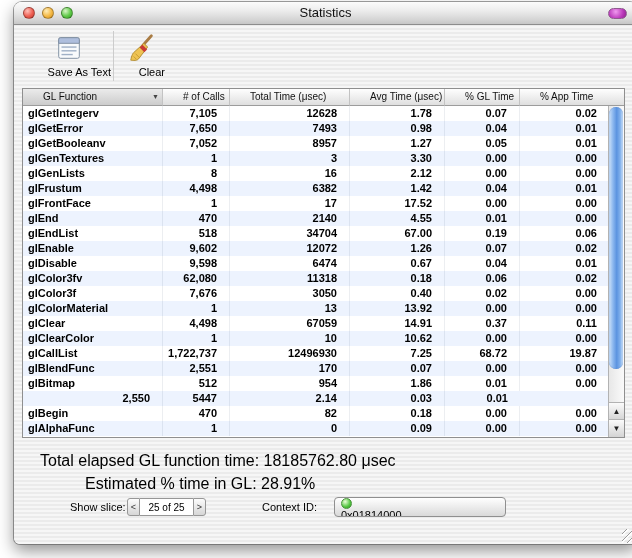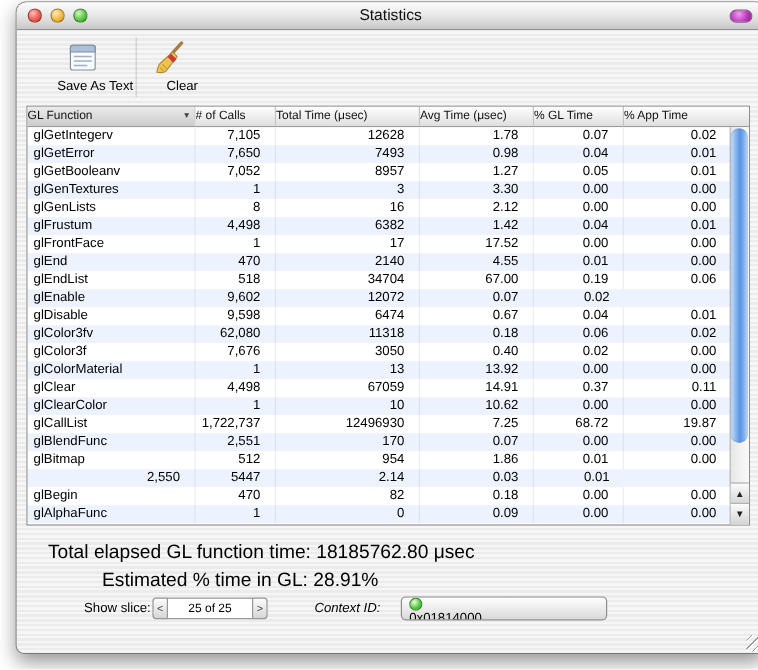--- a/index.html
+++ b/index.html
@@ -39,28 +39,28 @@
   .tool-sep { position:absolute; left:99px; top:6px; width:1px; height:50px; background:#cccccc; }
   
   .table {
     position:absolute; left:8px; top:86px; width:601px; height:348px;
     background:#fff; border:1px solid #8f8f8f; box-sizing:content-box;
   }
   .thead { display:grid; grid-template-columns:140px 67px 120px 95px 75px 1fr; height:17px; }
   .th {
     background:linear-gradient(180deg,#fefefe,#dfdfdf);
     border-right:1px solid #c3c3c3; border-bottom:1px solid #9c9c9c;
-    font-size:10px; line-height:16px; padding:0 0; box-sizing:border-box;
+    font-size:10px; line-height:16px; padding:0 20px; box-sizing:border-box;
     white-space:nowrap; overflow:hidden; color:#111; position:relative;
   }
   .th.sorted { background:linear-gradient(180deg,#ebebeb,#cccccc); }
   .th:last-child { border-right:none; }
   .sort-arrow { position:absolute; right:3px; top:0; font-size:7px; line-height:16px; color:#444; }
   .tbody { position:absolute; top:17px; left:0; right:15px; bottom:0; overflow:hidden; }
-  .trow { display:grid; grid-template-columns:140px 67px 120px 95px 75px 1fr; height:15px; background:#fff; }
+  .trow { display:grid; grid-template-columns:140px 67px 120px 95px 75px 1fr; height:15px; background:#fff;font-weight:bold; }
   .trow.alt { background:#edf3fe; }
   .td {
     font-size:11px; line-height:15px; padding:0 12px 0 4px; box-sizing:border-box;
     text-align:right; white-space:nowrap; overflow:hidden; color:#000;
     border-right:1px solid rgba(70,90,120,0.10);
   }
   .td.c0 { text-align:left; padding-left:5px; }
   .td.c5 { border-right:none; }
   
   .vscroll {
@@ -80,30 +80,30 @@
   }
   .sb-btn.up { bottom:17px; }
   .sb-btn.down { bottom:0; }
   
   .stat-line { position:absolute; font-size:16px; color:#000; white-space:nowrap; }
   .stat1 { left:26px; top:450px; }
   .stat2 { left:71px; top:473px; }
   .controls { position:absolute; left:0; right:0; top:495px; height:22px; font-size:11px; }
   .ctl-label { position:absolute; line-height:20px; color:#000; white-space:nowrap; }
   .slice-label { left:56px; }
-  .ctx-label { left:248px;font-style:italic; }
+  .ctx-label { left:248px; }
   .stepper { position:absolute; left:113px; top:1px; display:flex; align-items:stretch; height:18px; }
   .step-btn {
     width:13px; font-size:9px; line-height:16px; text-align:center; color:#333;
     background:linear-gradient(180deg,#fcfcfc,#d6d6d6); border:1px solid #979797; box-sizing:border-box;
   }
   .step-btn.left  { border-radius:3px 0 0 3px; }
   .step-btn.right { border-radius:0 3px 3px 0; }
   .slice-field {
-    width:70px; border:1px solid #979797; border-left:none; border-right:none;
+    width:53px; border:1px solid #979797; border-left:none; border-right:none;
     text-align:center; font-size:10px; padding:0; background:#fff; outline:none;
     font-family:"Liberation Sans", sans-serif; box-sizing:border-box;
   }
   .popup {
     position:absolute; left:320px; top:0px; width:172px; height:20px; box-sizing:border-box;
     border:1px solid #8f8f8f; border-radius:4px;
     background:linear-gradient(180deg,#ffffff,#d9d9d9);
     display:flex; align-items:flex-start; overflow:hidden;flex-direction:column;
   }
   .led {
@@ -256,20 +256,21 @@
           <div class="td c1">518</div>
           <div class="td c2">34704</div>
           <div class="td c3">67.00</div>
           <div class="td c4">0.19</div>
           <div class="td c5">0.06</div>
         </div>
         <div class="trow alt">
           <div class="td c0">glEnable</div>
           <div class="td c1">9,602</div>
           <div class="td c2">12072</div>
+          <div class="td c3">1.26</div>
           <div class="td c4">0.07</div>
           <div class="td c5">0.02</div>
         </div>
         <div class="trow">
           <div class="td c0">glDisable</div>
           <div class="td c1">9,598</div>
           <div class="td c2">6474</div>
           <div class="td c3">0.67</div>
           <div class="td c4">0.04</div>
           <div class="td c5">0.01</div>

